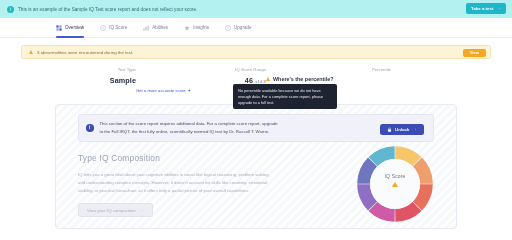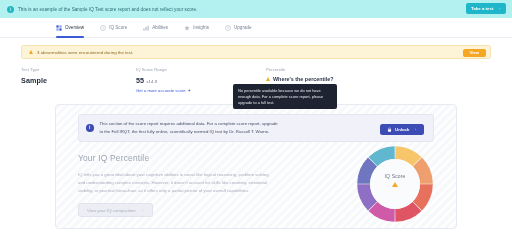--- a/index.html
+++ b/index.html
@@ -64,20 +64,21 @@
     background: #f5a623; color: #fff; border-radius: 2px;
     font-size: 4.2px; font-weight: bold;
     padding: 2px 7px; line-height: 1; white-space: nowrap;
   }
 
   
   .stats {
     margin: 8px 21px 0 21px;
     display: grid; grid-template-columns: 1.15fr 1.3fr 1.25fr 1fr;
     padding-bottom: 7px;
+    text-align: right;
   }
   .stat-label { font-size: 4.3px; color: #9aa3b2; margin-bottom: 3.5px; white-space: nowrap; }
   .stat-label-row { display:flex; align-items:center; gap:3px; }
   .stat-value { font-size: 7.2px; color: #1f2838; font-weight: bold; letter-spacing: .1px; }
   .stat-value .pm { font-size: 4.2px; font-weight: normal; color: #6b7486; margin-left: 2px; }
   .stat-sub {
     font-size: 4.2px; color: #3d5bd8; margin-top: 3.5px;
     display: flex; align-items: center; gap: 2px; white-space: nowrap;
   }
   .stat-warn { display: flex; align-items: center; gap: 3px; margin-top: 1px; }
@@ -227,21 +228,21 @@
   <div class="stats">
 
     <div>
       <div class="stat-label">Test Type</div>
       <div class="stat-value">Sample</div>
     </div>
 
     <div>
       <div class="stat-label">IQ Score Range</div>
       <div class="stat-value">
-        <span>55</span><span class="pm">±14.9</span>
+        <span>46</span><span class="pm">±14.9</span>
       </div>
       <div class="stat-sub">
         <span>Get a more accurate score</span>
         <span>✦</span>
       </div>
     </div>
 
     <div>
       <div class="stat-label">Percentile</div>
       <div class="stat-warn">
@@ -264,21 +265,21 @@
       <div class="unlock-btn">
         <svg width="5" height="5" viewBox="0 0 16 16">
           <rect x="3" y="7" width="10" height="8" rx="1.4" fill="#fff"></rect>
           <path d="M5.3 7 V5.2 a2.7 2.7 0 0 1 5.4 0 V7" fill="none" stroke="#fff" stroke-width="1.6"></path>
         </svg>
         <span>Unlock</span>
         <span class="arrow">→</span>
       </div>
     </div>
 
-    <div class="comp-title">Your IQ Percentile</div>
+    <div class="comp-title">Type IQ Composition</div>
 
     <div class="comp-body">
       <div>IQ tells you a great deal about your cognitive abilities in areas like logical reasoning, problem solving</div>
       <div>and understanding complex concepts. However, it doesn't account for skills like creativity, emotional</div>
       <div>stability, or practical know-how, so it offers only a partial picture of your overall capabilities.</div>
     </div>
 
     <div class="comp-btn">
       <span>View your IQ composition</span>
       <span class="arrow">→</span>

